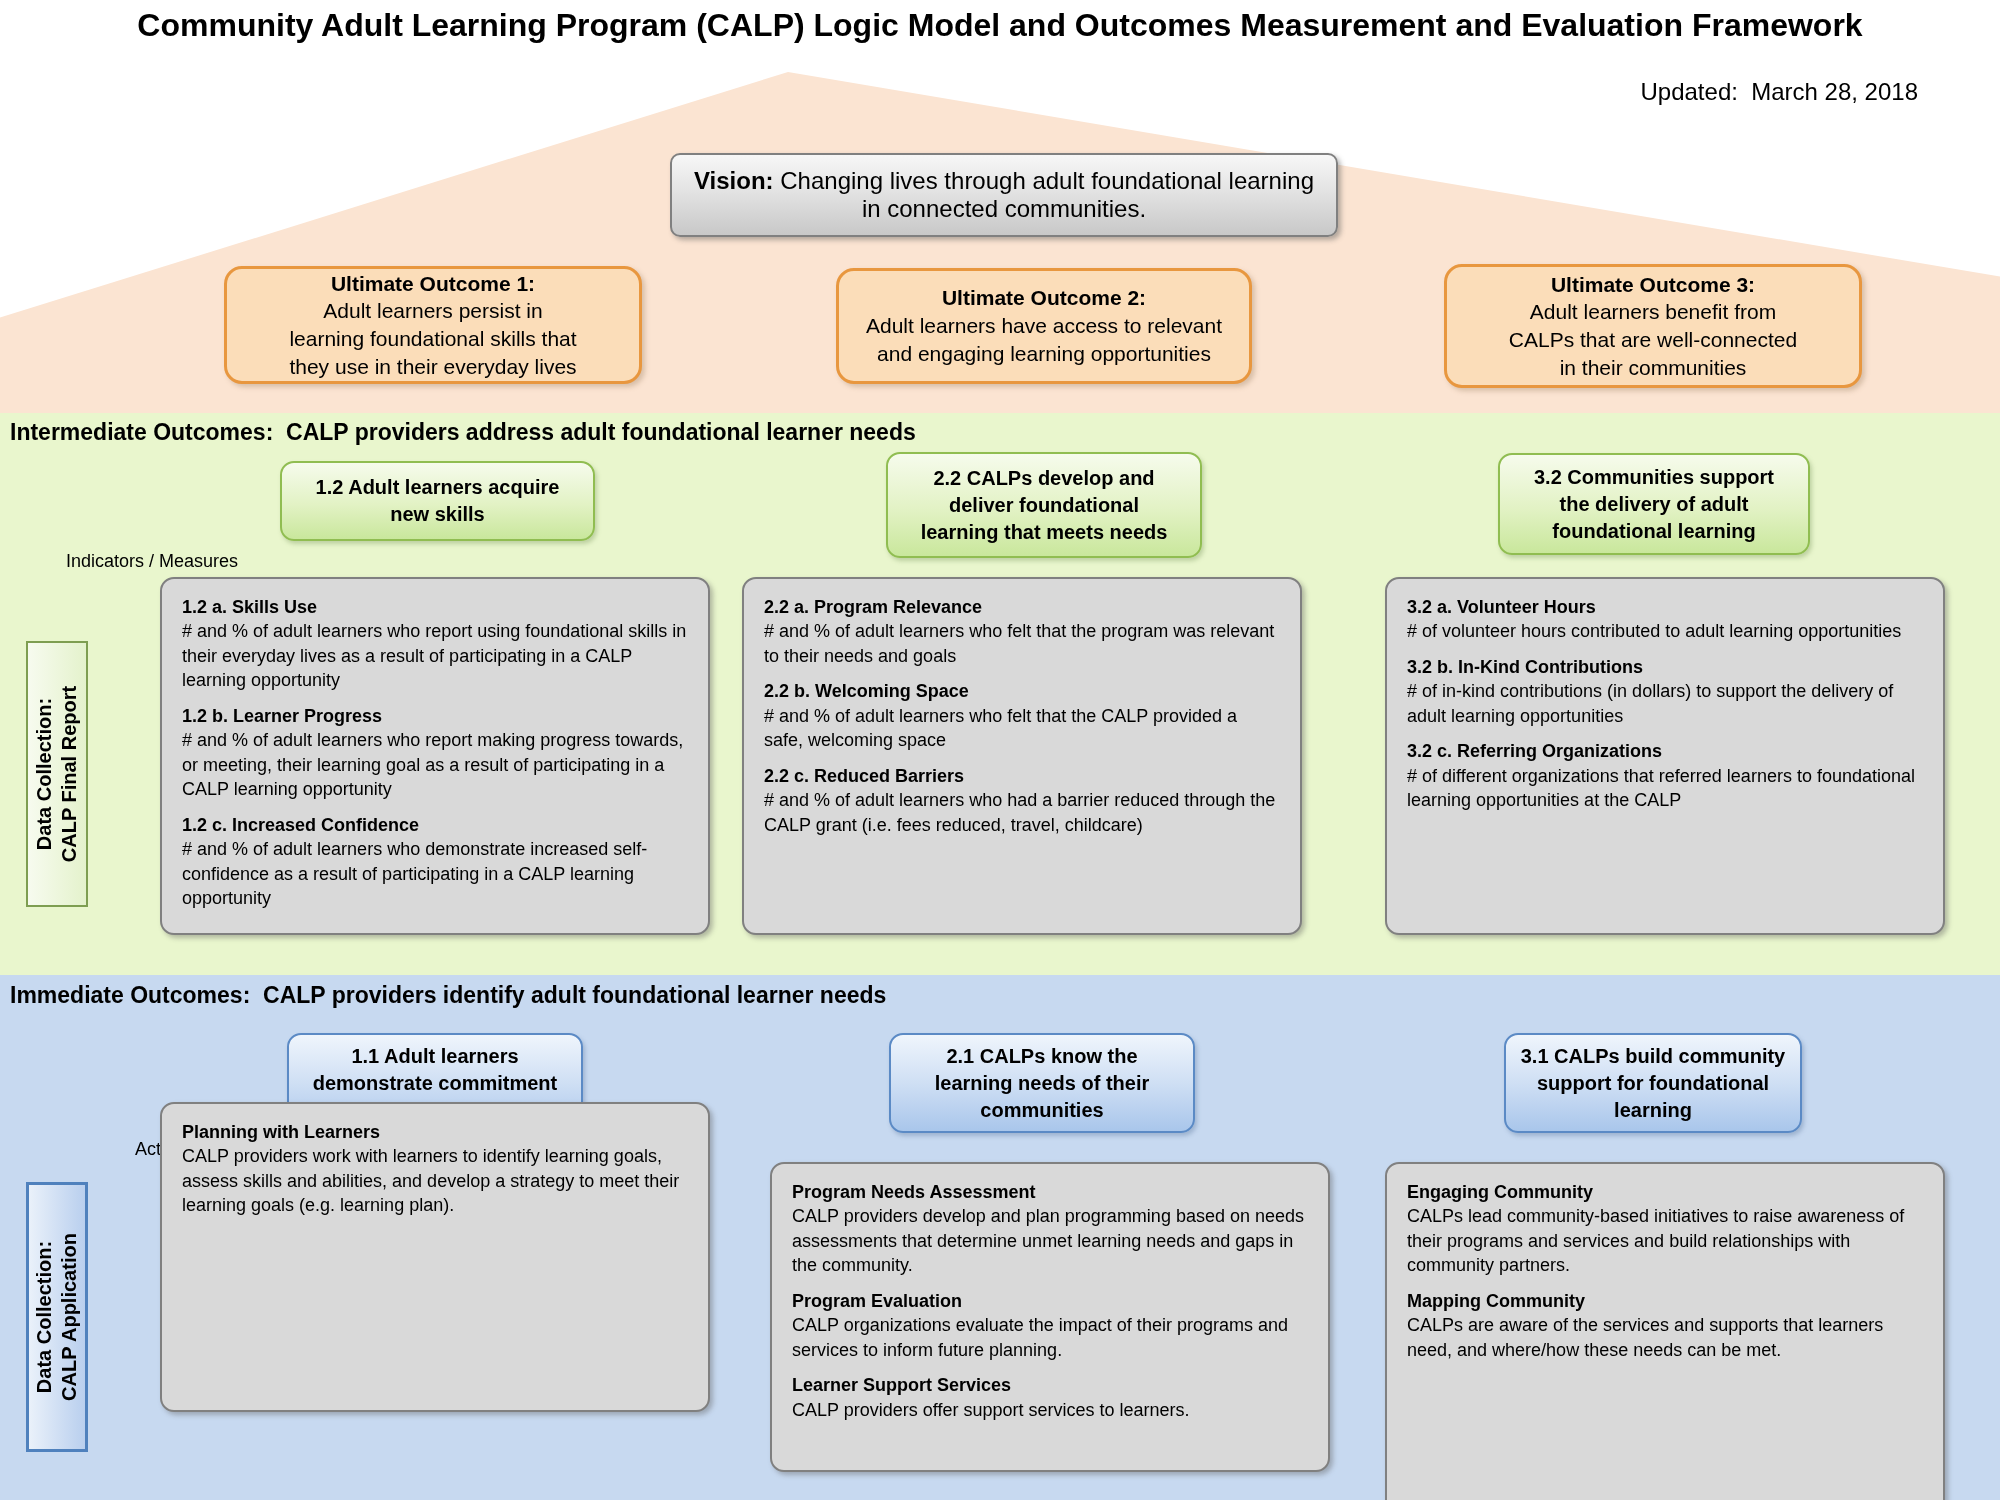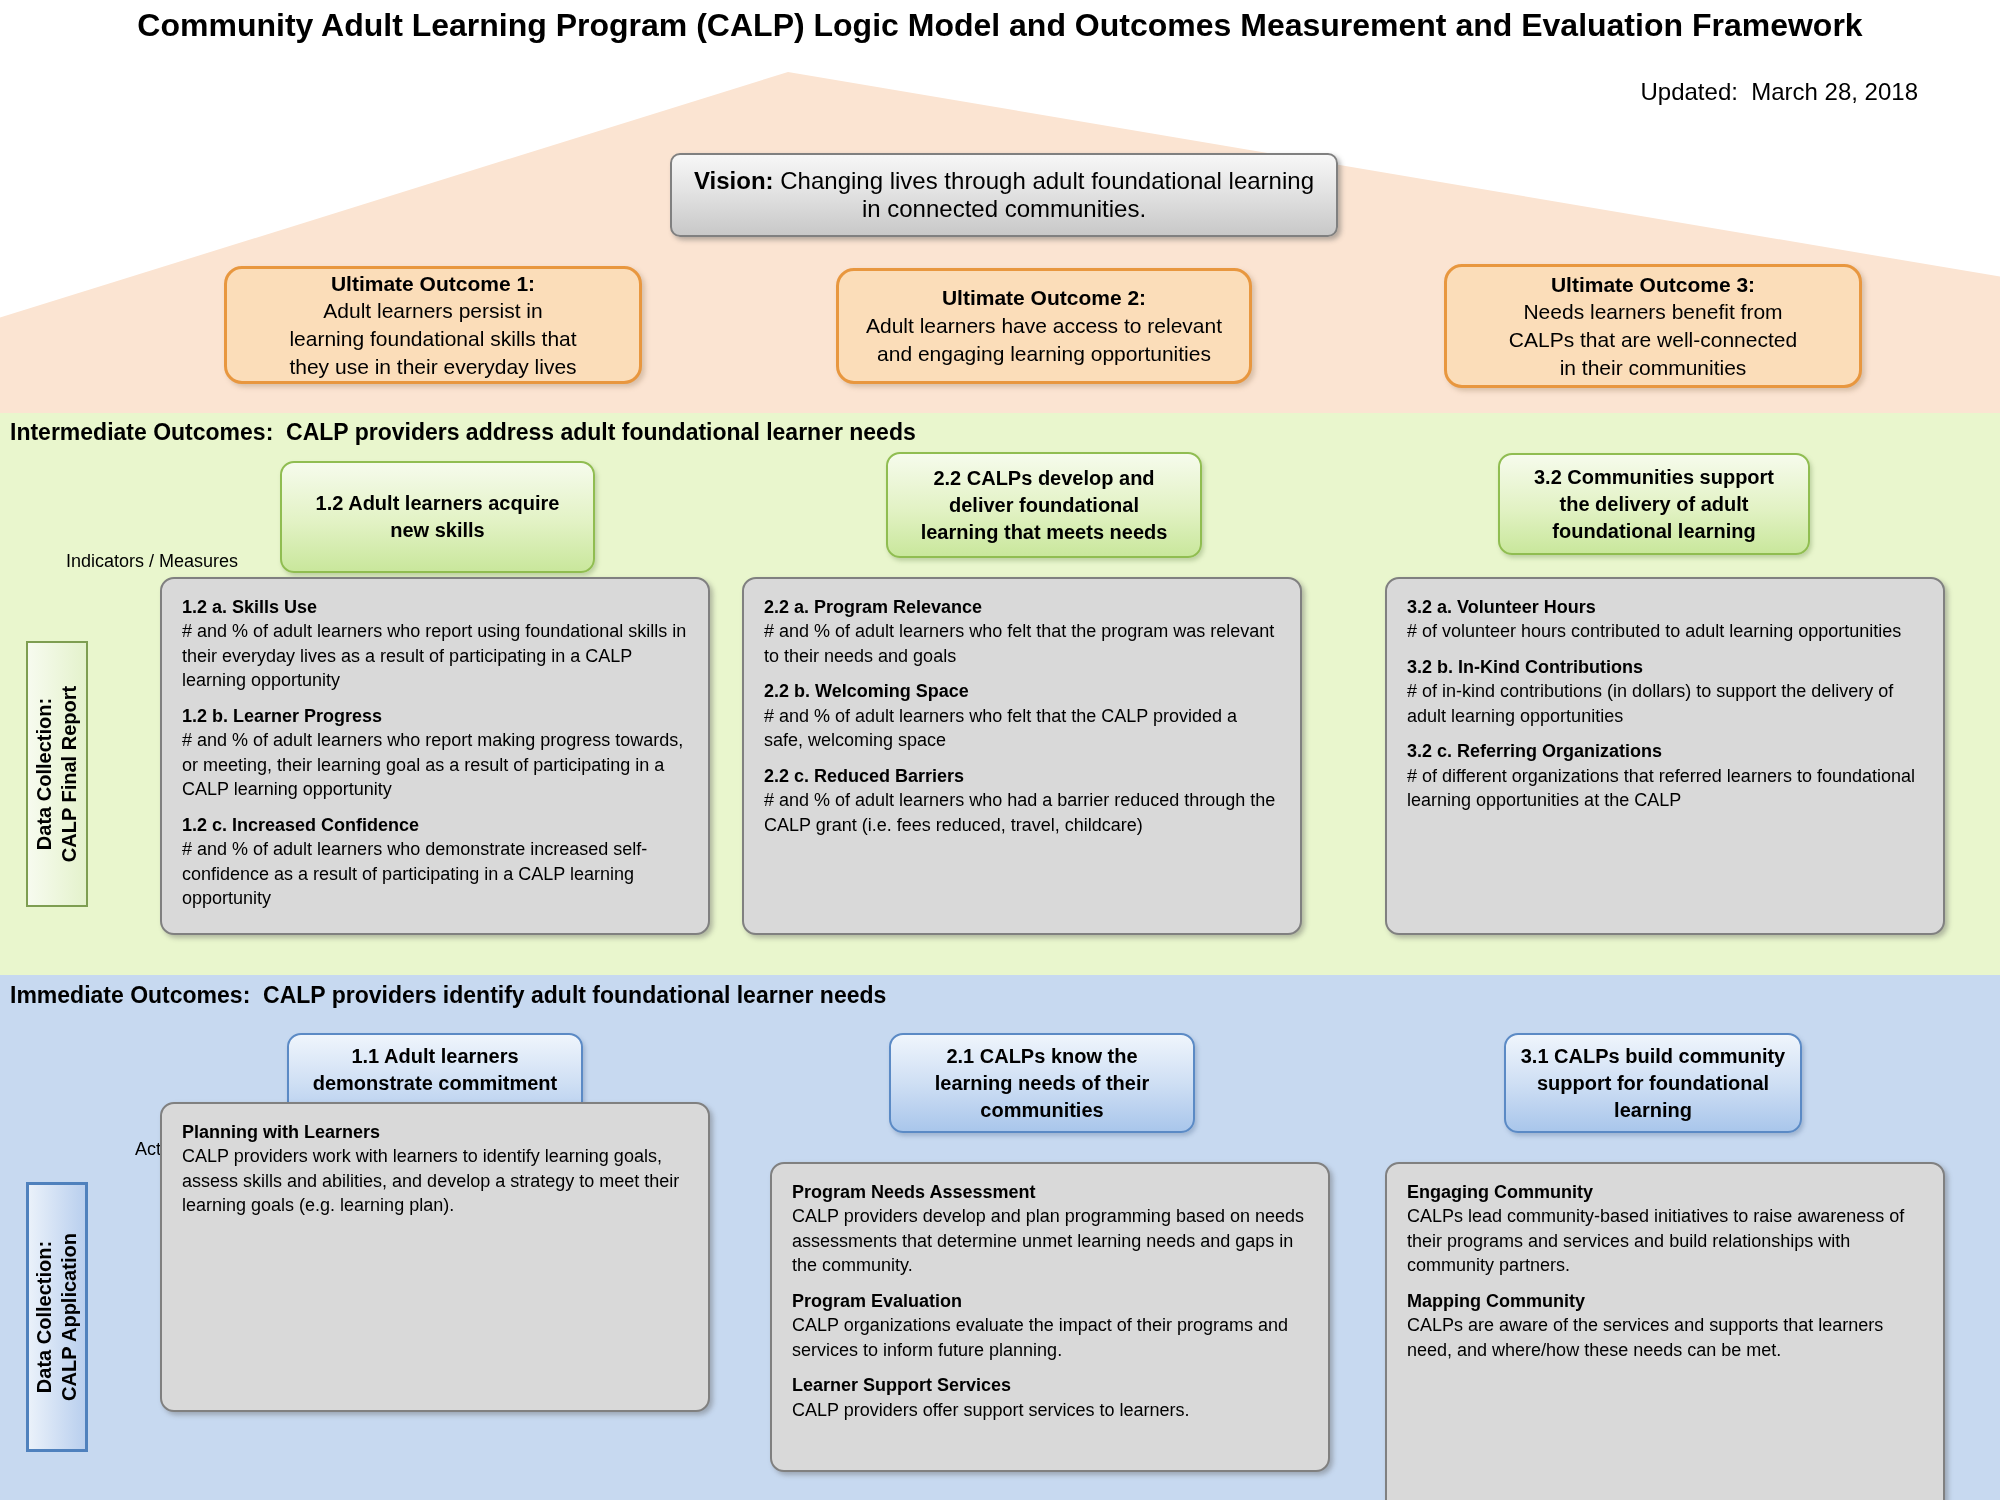--- a/index.html
+++ b/index.html
@@ -140,28 +140,28 @@
 learning foundational skills that
 they use in their everyday lives</div>
   </div>
   <div class="uo-box" style="left:836px; top:268px; width:416px; height:116px;">
     <div class="uo-title">Ultimate Outcome 2:</div>
     <div class="preline">Adult learners have access to relevant
 and engaging learning opportunities</div>
   </div>
   <div class="uo-box" style="left:1444px; top:264px; width:418px; height:124px;">
     <div class="uo-title">Ultimate Outcome 3:</div>
-    <div class="preline">Needs learners benefit from
+    <div class="preline">Adult learners benefit from
 CALPs that are well-connected
 in their communities</div>
   </div>
 
   <div class="band-heading prewrap" style="top:419px;">Intermediate Outcomes:  CALP providers address adult foundational learner needs</div>
 
-  <div class="small-box green preline" style="left:280px; top:461px; width:315px; height:112px;">1.2 Adult learners acquire
+  <div class="small-box green preline" style="left:280px; top:461px; width:315px; height:80px;">1.2 Adult learners acquire
 new skills</div>
   <div class="small-box green preline" style="left:886px; top:452px; width:316px; height:106px;">2.2 CALPs develop and
 deliver foundational
 learning that meets needs</div>
   <div class="small-box green preline" style="left:1498px; top:453px; width:312px; height:102px;">3.2 Communities support
 the delivery of adult
 foundational learning</div>
 
   <div class="col-label" style="left:66px; top:551px;">Indicators / Measures</div>
 

